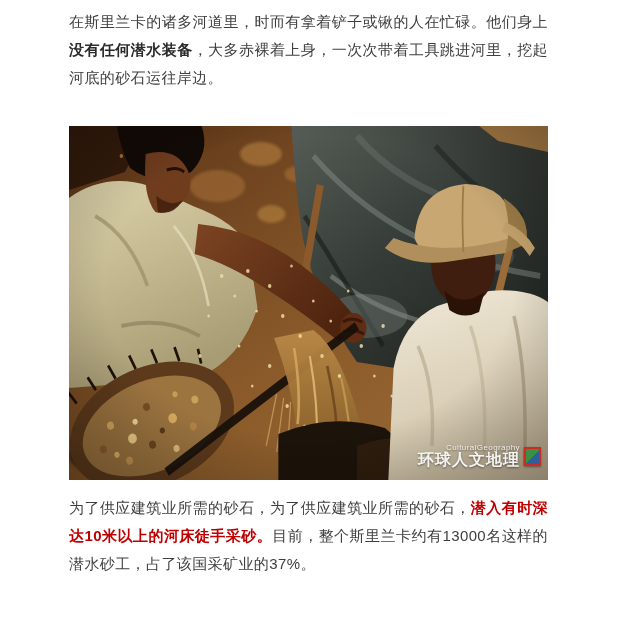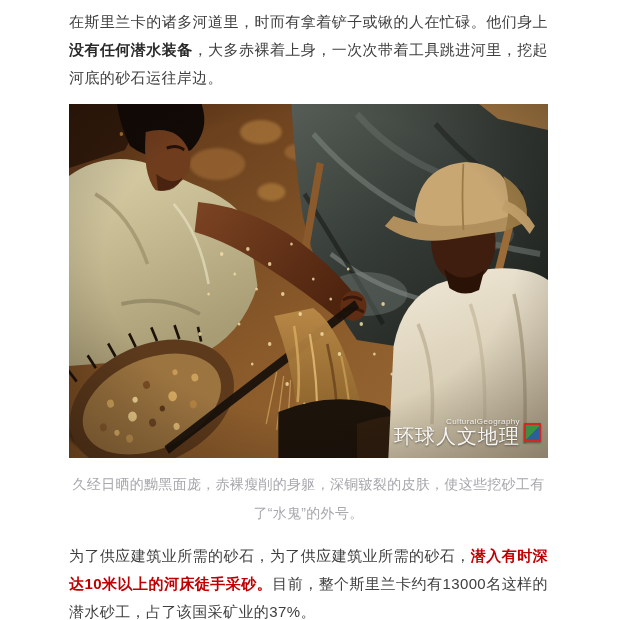--- a/index.html
+++ b/index.html
@@ -18,21 +18,21 @@
   }
   .body-text {
     font-size: 15px;
     line-height: 28px;
     color: #3e3e3e;
     text-align: justify;
     letter-spacing: 0.4px;
   }
   .body-text .run-bold { font-weight: 700; color: #2a2a2a; }
   .body-text .run-red  { font-weight: 700; color: #c00000; }
-  .figure-block { margin-top: 12px; }
+  .figure-block { margin-top: 34px; }
   .photo-frame {
     position: relative;
     width: 100%;
     height: 354px;
     overflow: hidden;
     background: #7a4e24;
     cursor: pointer;
   }
   .photo-frame svg { display: block; width: 100%; height: 100%; }
   .watermark {
@@ -50,22 +50,22 @@
     align-items: flex-end;
     line-height: 1.05;
     text-shadow: 0 1px 2px rgba(0,0,0,0.45);
   }
   .wm-line1 {
     font-size: 8px;
     color: rgba(255,255,255,0.88);
     letter-spacing: 0.4px;
   }
   .wm-line2 {
-    font-size: 20px;
-    font-weight: 400;
+    font-size: 16px;
+    font-weight: 700;
     color: rgba(255,255,255,0.92);
     letter-spacing: 1px;
   }
   .wm-logo {
     width: 17px;
     height: 19px;
     border: 2px solid #cf2a22;
     background: linear-gradient(135deg, #3d8f45 0 52%, #2b5f9e 52% 100%);
     box-shadow: 0 1px 2px rgba(0,0,0,0.4);
   }
@@ -287,19 +287,18 @@
 
         <div class="watermark">
           <div class="wm-text">
             <span class="wm-line1">CulturalGeography</span>
             <span class="wm-line2">环球人文地理</span>
           </div>
           <span class="wm-logo"></span>
         </div>
       </div>
 
-      <figcaption class="caption">久经日晒的黝黑面庞，赤裸瘦削的身躯，深铜皲裂的皮肤，使这些挖砂工有了“水鬼”的外号。</figcaption>
     </figure>
 
     <p class="body-text para-2"><span>为了供应建筑业所需的砂石，为了供应建筑业所需的砂石，</span><span class="run-red">潜入有时深达10米以上的河床徒手采砂。</span><span>目前，整个斯里兰卡约有13000名这样的潜水砂工，占了该国采矿业的37%。</span></p>
 
   </div>
 </div>
 
 </body></html>

